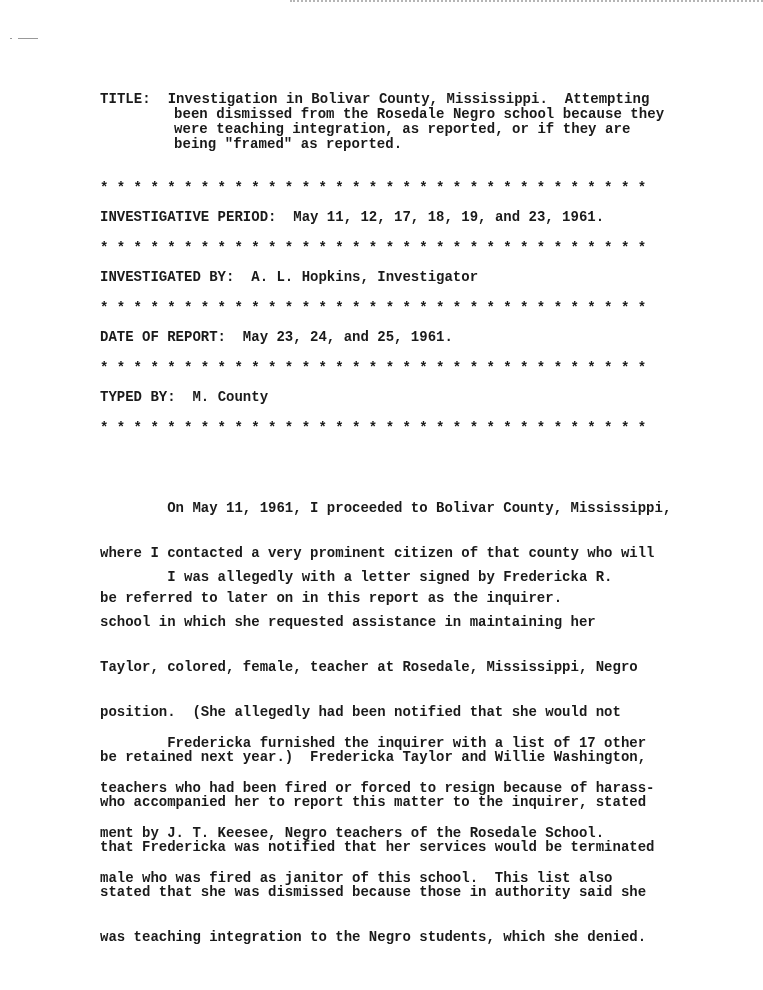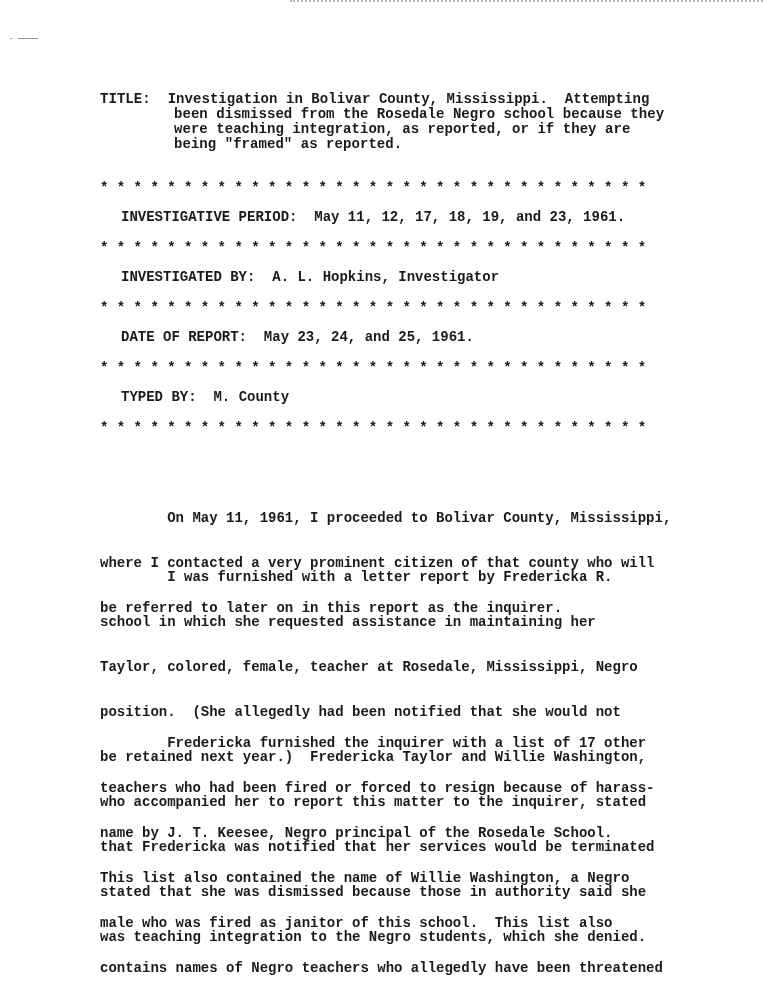--- a/index.html
+++ b/index.html
@@ -2,21 +2,21 @@
 <html><head>
 <meta charset="utf-8">
 <style>
   html, body { margin:0; padding:0; background:#ffffff; }
   body { width:763px; height:990px; position:relative; overflow:hidden;
          font-family:"Liberation Mono","DejaVu Sans Mono",monospace; color:#1a1a1a; }
   .topdots { position:absolute; top:0; left:290px; width:473px; height:2px;
              border-top:2px dotted #b5b5b5; }
   .speck { position:absolute; background:#999; height:1px; }
   .line { font-size:14px; line-height:15px; white-space:pre; font-weight:bold; letter-spacing:0.05px; }
-  .hdr { position:absolute; left:100px; font-size:14px; line-height:15px; white-space:pre; font-weight:bold;margin-left:21px; }
+  .hdr { position:absolute; left:100px; font-size:14px; line-height:15px; white-space:pre; font-weight:bold; }
   .lbl { text-decoration-style:solid; text-underline-offset:2px; }
   .title-block { position:absolute; left:100px; top:92px; }
   .title-block .cont { padding-left:74px; }
   .stars { position:absolute; left:100px; font-size:14px; white-space:pre; font-weight:bold; letter-spacing:0px; }
   .para { position:absolute; left:100px; font-size:14px; line-height:15px; white-space:pre; font-weight:bold; }
 </style>
 </head>
 <body>
 
 <div class="topdots"></div>
@@ -41,41 +41,39 @@
 <div class="stars" style="top:300px;">* * * * * * * * * * * * * * * * * * * * * * * * * * * * * * * * *</div>
 
 <div class="hdr" style="top:330px;"><span class="lbl">DATE OF REPORT:</span>  <span>May 23, 24, and 25, 1961.</span></div>
 
 <div class="stars" style="top:360px;">* * * * * * * * * * * * * * * * * * * * * * * * * * * * * * * * *</div>
 
 <div class="hdr" style="top:390px;"><span class="lbl">TYPED BY:</span>  <span>M. County</span></div>
 
 <div class="stars" style="top:420px;">* * * * * * * * * * * * * * * * * * * * * * * * * * * * * * * * *</div>
 
-<div class="para" style="top:481px;">
+<div class="para" style="top:471px;">
   <div>        On May 11, 1961, I proceeded to Bolivar County, Mississippi,</div>
   <div>where I contacted a very prominent citizen of that county who will</div>
   <div>be referred to later on in this report as the inquirer.</div>
 </div>
 
 <div class="para" style="top:540px;">
-  <div>        I was furnished with a letter report by Fredericka R.</div>
+  <div>        I was allegedly with a letter signed by Fredericka R.</div>
   <div>school in which she requested assistance in maintaining her</div>
   <div>Taylor, colored, female, teacher at Rosedale, Mississippi, Negro</div>
   <div>position.  (She allegedly had been notified that she would not</div>
   <div>be retained next year.)  Fredericka Taylor and Willie Washington,</div>
   <div>who accompanied her to report this matter to the inquirer, stated</div>
   <div>that Fredericka was notified that her services would be terminated</div>
   <div>stated that she was dismissed because those in authority said she</div>
   <div>was teaching integration to the Negro students, which she denied.</div>
 </div>
 
 <div class="para" style="top:706px;">
   <div>        Fredericka furnished the inquirer with a list of 17 other</div>
   <div>teachers who had been fired or forced to resign because of harass-</div>
-  <div>name by J. T. Keesee, Negro principal of the Rosedale School.</div>
-  <div>This list also contained the name of Willie Washington, a Negro</div>
+  <div>ment by J. T. Keesee, Negro teachers of the Rosedale School.</div>
   <div>male who was fired as janitor of this school.  This list also</div>
-  <div>contains names of Negro teachers who allegedly have been threatened</div>
   
   
   
 </div>
 
 </body></html>

